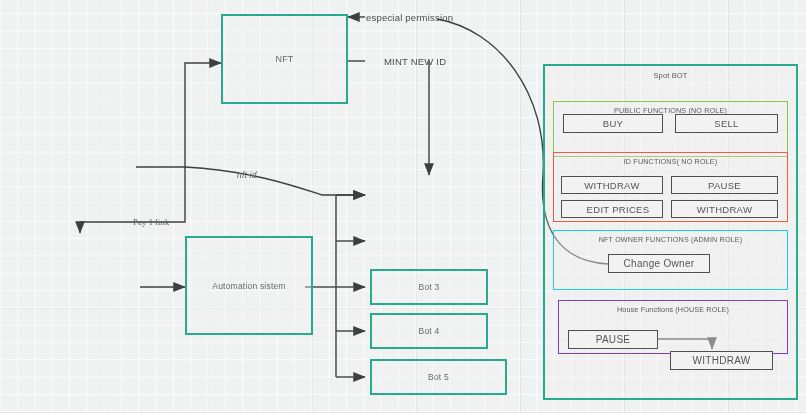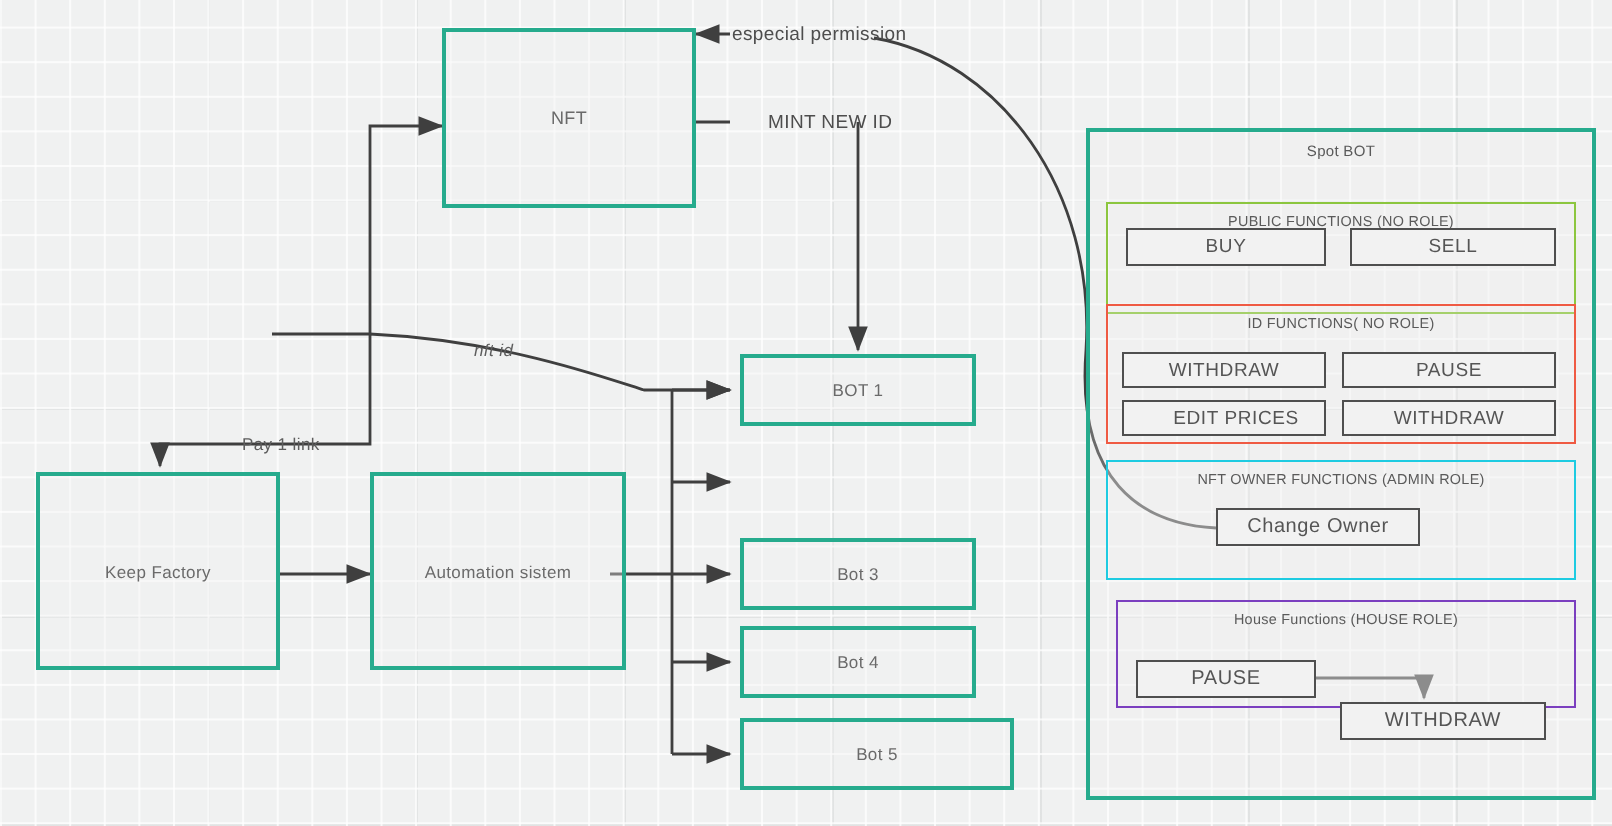--- a/index.html
+++ b/index.html
@@ -129,48 +129,42 @@
     <line x1="140" y1="287" x2="185" y2="287" marker-end="url(#arrowhead)"></line>
 
     <path d="M658,339 L712,339 L712,349" marker-end="url(#arrowhead)"></path>
   </svg>
 
 
   <div class="node" style="left:221px; top:14px; width:127px; height:90px; font-size:9px;">
     <span class="label">NFT</span>
   </div>
 
-  <div class="node" style="left:18px; top:236px; width:122px; height:99px; font-size:8.5px;">
-    <span class="label">Keep Factory</span>
-  </div>
 
   <div class="node" style="left:185px; top:236px; width:128px; height:99px; font-size:8.5px;">
     <span class="label">Automation sistem</span>
   </div>
 
-  <div class="node" style="left:370px; top:177px; width:118px; height:36px; font-size:8.5px;">
-    <span class="label">BOT 1</span>
-  </div>
   <div class="node" style="left:370px; top:269px; width:118px; height:36px; font-size:8.5px;">
     <span class="label">Bot 3</span>
   </div>
   <div class="node" style="left:370px; top:313px; width:118px; height:36px; font-size:8.5px;">
     <span class="label">Bot 4</span>
   </div>
   <div class="node" style="left:370px; top:359px; width:137px; height:36px; font-size:8.5px;">
     <span class="label">Bot 5</span>
   </div>
 
   <div class="edge-label big" style="left:366px; top:12px;">especial permission</div>
 
   <div class="edge-label big" style="left:368px; top:56px;padding-left:16px;">MINT NEW ID</div>
 
   <div class="edge-label" style="left:237px; top:170px; font-style:italic;">nft id</div>
 
-  <div class="edge-label" style="left:121px; top:217px;">Pay 1 link</div>
+  <div class="edge-label" style="left:133px; top:217px;font-family:Liberation Serif, serif;">Pay 1 link</div>
 
   <div class="group" style="left:543px; top:64px; width:255px; height:336px; border:2px solid #26ab8d;">
     <div class="group-title" style="top:5px; font-size:7.5px;">Spot BOT</div>
   </div>
 
   <div class="group" style="left:553px; top:85px; width:235px; height:56px; border:1.8px solid #8cc63f;margin-top:16px;">
     <div class="group-title" style="top:4px;">PUBLIC FUNCTIONS (NO ROLE)</div>
   </div>
   <div class="fn-btn" style="left:563px; top:114px; width:100px; height:19px; font-size:9.5px;">
     <span>BUY</span>

